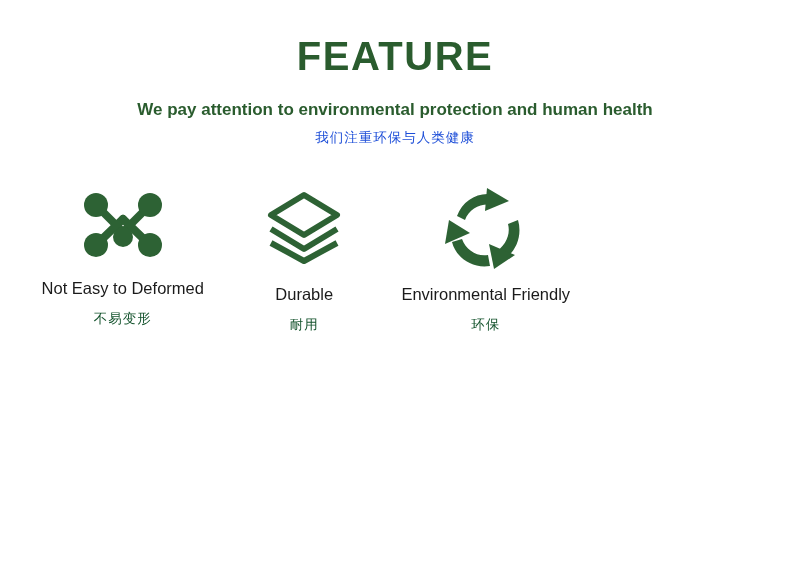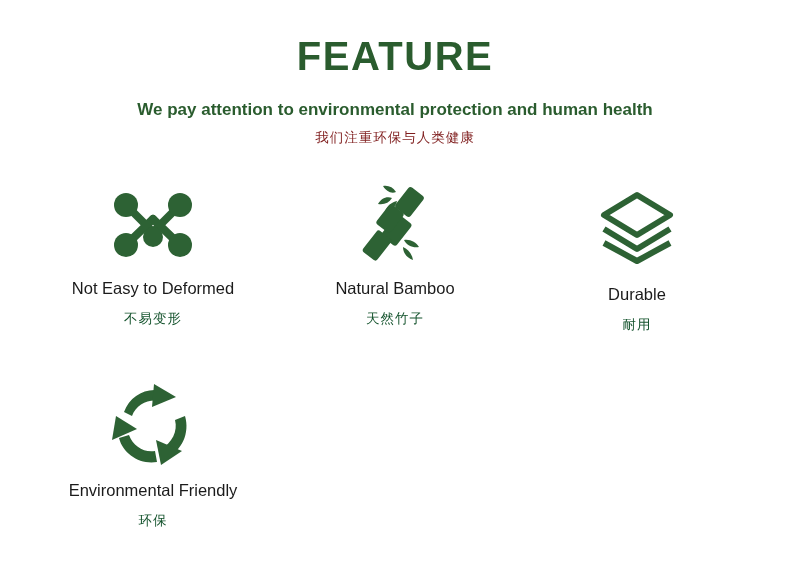--- a/index.html
+++ b/index.html
@@ -38,30 +38,30 @@
   .feature-subtitle {
     margin-top: 22px;
     font-size: 17px;
     font-weight: 700;
     color: #2a5c2e;
     line-height: 1.2;
   }
   .feature-subtitle-cn {
     margin-top: 10px;
     font-size: 13.5px;
-    color: #7f1d1d;
+    color: #1d4ed8;
     letter-spacing: 1px;
     line-height: 1.2;
   }
 
   
   .grid {
     margin-top: 26px;
     display: grid;
-    grid-template-columns: repeat(3, 1fr);
+    grid-template-columns: repeat(4, 1fr);
     grid-template-rows: repeat(2, 196px);
     width: 790px;
     box-sizing: border-box;
     padding: 0 32px;
   }
   .cell {
     display: flex;
     flex-direction: column;
     align-items: center;
     justify-content: flex-start;
@@ -124,43 +124,20 @@
             <circle cx="16" cy="56" r="12"></circle>
             <circle cx="70" cy="56" r="12"></circle>
             <circle cx="43" cy="48" r="10"></circle>
           </g>
         </svg>
       </div>
       <div class="cell-label">Not Easy to Deformed</div>
       <div class="cell-label-cn">不易变形</div>
     </div>
 
-    <div class="cell row1">
-      <div class="icon-wrap">
-        <svg width="78" height="82" viewBox="0 0 78 82" fill="none">
-          <g fill="#2d6234">
-
-            <rect x="44" y="5" width="19" height="26" rx="3" transform="rotate(38 53.5 18)"></rect>
-            <rect x="31" y="32" width="19" height="28" rx="3" transform="rotate(38 40.5 46)"></rect>
-
-            <rect x="25" y="22" width="18" height="25" rx="3" transform="rotate(38 34 34.5)"></rect>
-            <rect x="12" y="48" width="18" height="27" rx="3" transform="rotate(38 21 61.5)"></rect>
-
-            <path d="M36 14 C30 12 25 15 22 20 C28 21 33 19 36 14 Z"></path>
-            <path d="M40 8 C37 3 32 1 27 2 C30 7 35 10 40 8 Z"></path>
-            <path d="M41 17 C36 18 31 22 29 27 C35 26 40 23 41 17 Z"></path>
-
-            <path d="M48 56 C54 55 60 58 63 63 C57 64 51 62 48 56 Z"></path>
-            <path d="M47 63 C52 65 56 70 57 76 C51 74 47 69 47 63 Z"></path>
-          </g>
-        </svg>
-      </div>
-      <div class="cell-label">Natural Bamboo</div>
-      <div class="cell-label-cn">天然竹子</div>
-    </div>
 
 
     <div class="cell row2">
       <div class="icon-wrap">
         <svg width="78" height="74" viewBox="0 0 78 74" fill="none">
           <g stroke="#2d6234" stroke-width="6" stroke-linejoin="round" fill="none">
             <path d="M39 4 L72 24 L39 44 L6 24 Z"></path>
             <path d="M6 38 L39 58 L72 38"></path>
             <path d="M6 52 L39 70 L72 52"></path>
           </g>

